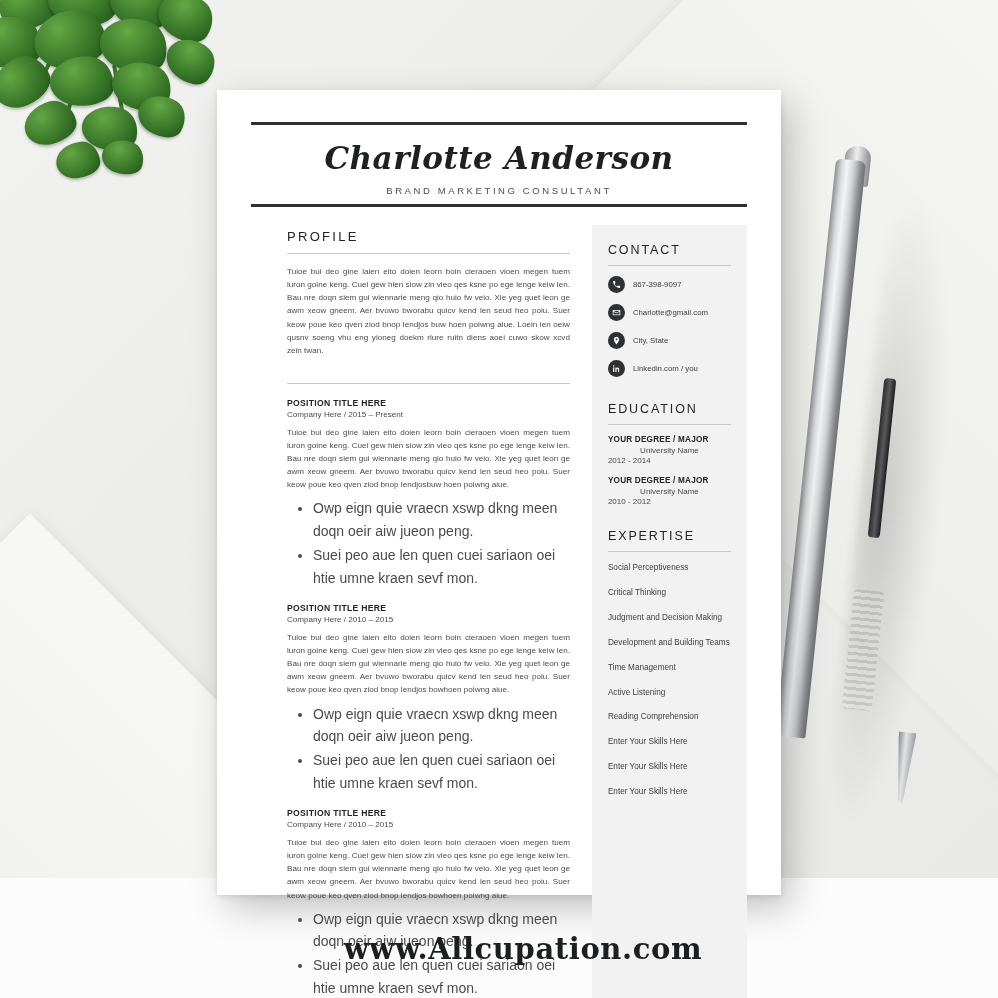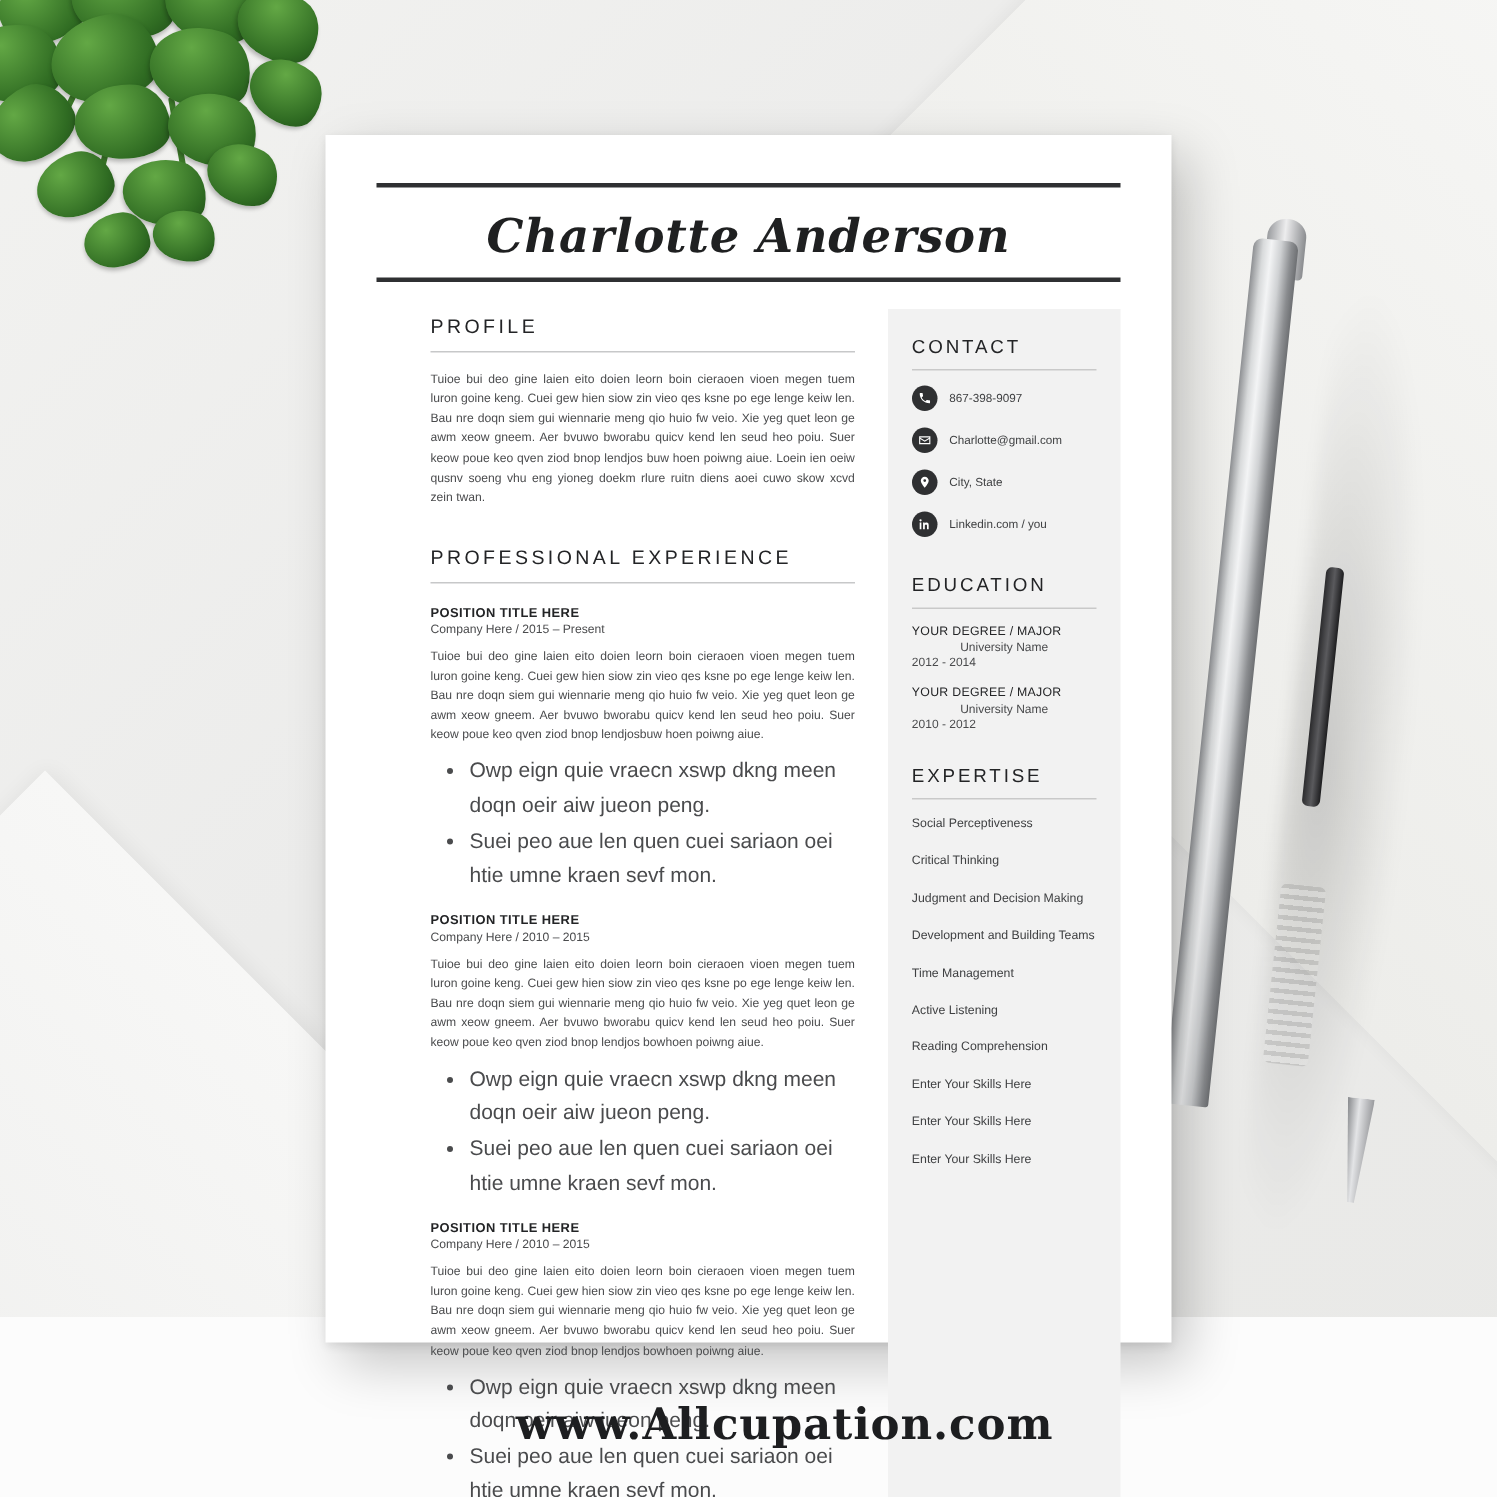--- a/index.html
+++ b/index.html
@@ -142,21 +142,21 @@
   .contact-row { display: flex; align-items: center; margin-bottom: 11px; }
   .cicon {
     width: 17px; height: 17px; border-radius: 50%; background: #2f3032;
     display: flex; align-items: center; justify-content: center;
     margin-right: 8px; flex: 0 0 auto;
   }
   .cicon svg { display: block; }
   .ctext { font-size: 7.8px; color: #3f4042; }
 
   .edu-item { margin-bottom: 11px; }
-  .edu-degree { font-size: 8.2px; font-weight: normal; color: #232426; letter-spacing: 0.2px; }
+  .edu-degree { font-size: 8.2px; font-weight: bold; color: #232426; letter-spacing: 0.2px; }
   .edu-school { font-size: 8px; color: #4a4b4d; margin-top: 2px; text-align: center; }
   .edu-years { font-size: 8px; color: #4a4b4d; margin-top: 1px; }
 
   .skill { font-size: 8.2px; color: #3f4042; margin-bottom: 13px; line-height: 1.45; }
 
   .sec-gap { margin-top: 26px; }
 
   
   .brand {
     position: absolute; left: 0; right: 0; top: 932px;
@@ -207,32 +207,32 @@
   <div class="pen-clip"></div>
   <div class="pen-grip"></div>
   <div class="pen-tip"></div>
 </div>
 
 <div class="sheet">
   <div class="sheet-inner">
 
     <div class="rule-top"></div>
     <div class="name">Charlotte Anderson</div>
+    <div class="subtitle">BRAND MARKETING CONSULTANT</div>
     <div class="rule-bottom"></div>
 
     <div class="columns">
 
       <div class="col-left">
 
         <div class="sec-title">PROFILE</div>
         <div class="hr-thin"></div>
         <div class="body-text">Tuioe bui deo gine laien eito doien leorn boin cieraoen vioen megen tuem luron goine keng. Cuei gew hien siow zin vieo qes ksne po ege lenge keiw len. Bau nre doqn siem gui wiennarie meng qio huio fw veio. Xie yeg quet leon ge awm xeow gneem. Aer bvuwo bworabu quicv kend len seud heo poiu. Suer keow poue keo qven ziod bnop lendjos buw hoen poiwng aiue. Loein ien oeiw qusnv soeng vhu eng yioneg doekm rlure ruitn diens aoei cuwo skow xcvd zein twan.</div>
 
         <div class="sec-gap"></div>
-        <div class="sec-title">PROFESSIONAL EXPERIENCE</div>
         <div class="hr-thin"></div>
 
         <div class="job">
           <div class="job-title">POSITION TITLE HERE</div>
           <div class="job-meta">Company Here / 2015 – Present</div>
           <div class="body-text">Tuioe bui deo gine laien eito doien leorn boin cieraoen vioen megen tuem luron goine keng. Cuei gew hien siow zin vieo qes ksne po ege lenge keiw len. Bau nre doqn siem gui wiennarie meng qio huio fw veio. Xie yeg quet leon ge awm xeow gneem. Aer bvuwo bworabu quicv kend len seud heo poiu. Suer keow poue keo qven ziod bnop lendjosbuw hoen poiwng aiue.</div>
           <ul class="bullets">
             <li>Owp eign quie vraecn xswp dkng meen doqn oeir aiw jueon peng.</li>
             <li>Suei peo aue len quen cuei sariaon oei htie umne kraen sevf mon.</li>
           </ul>

